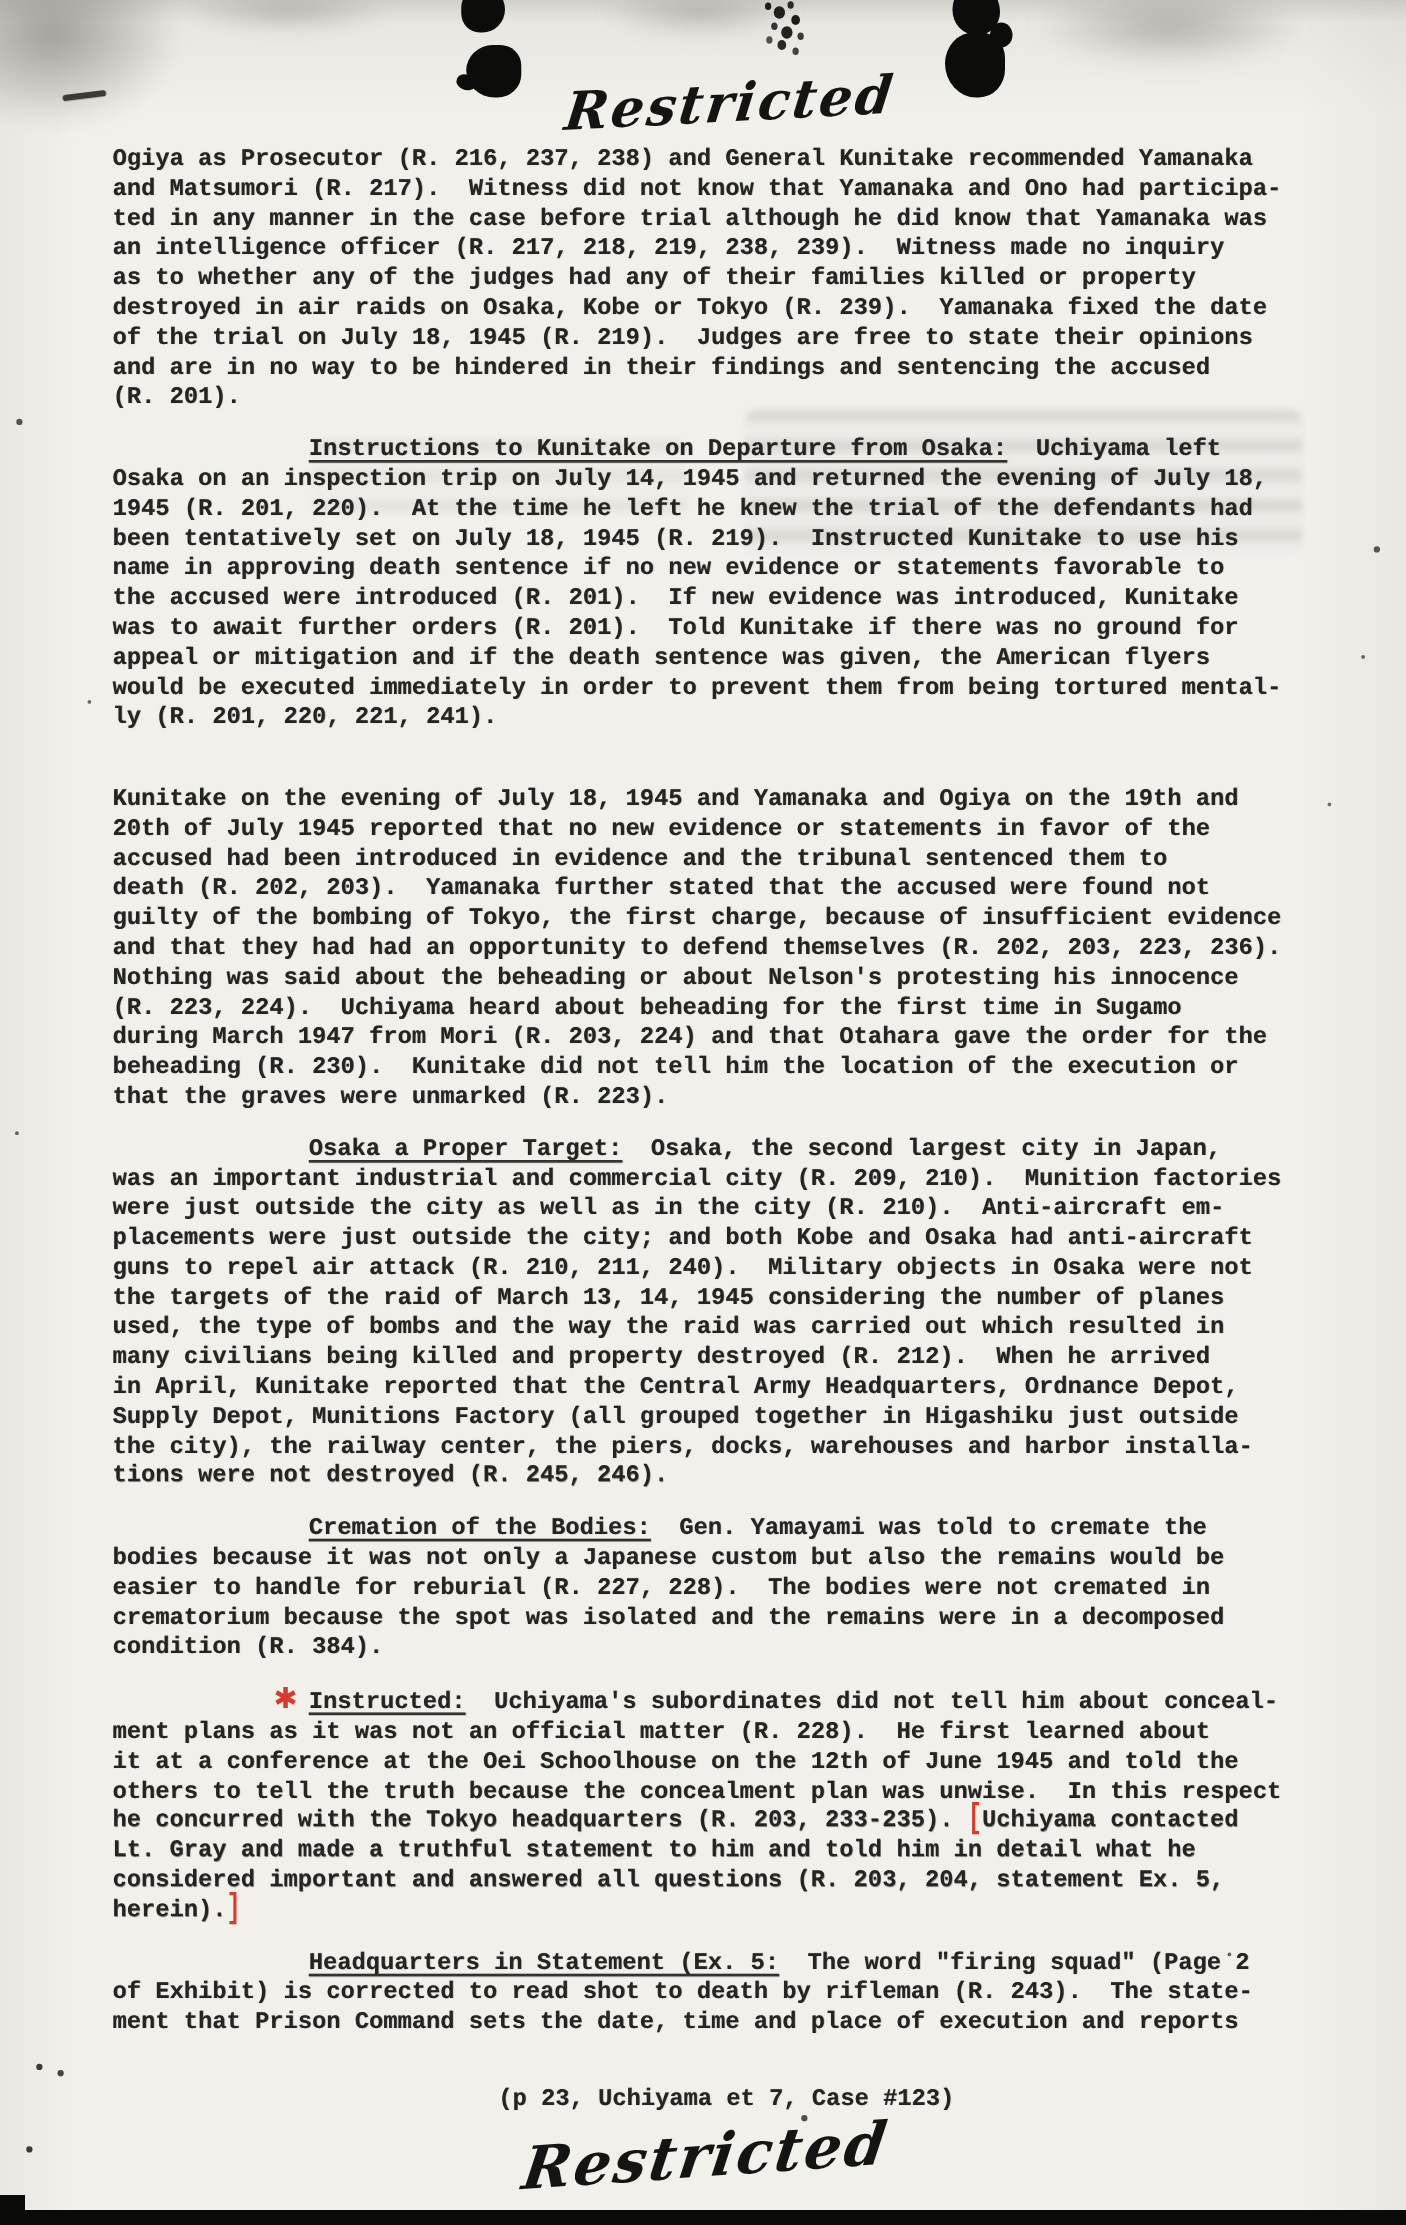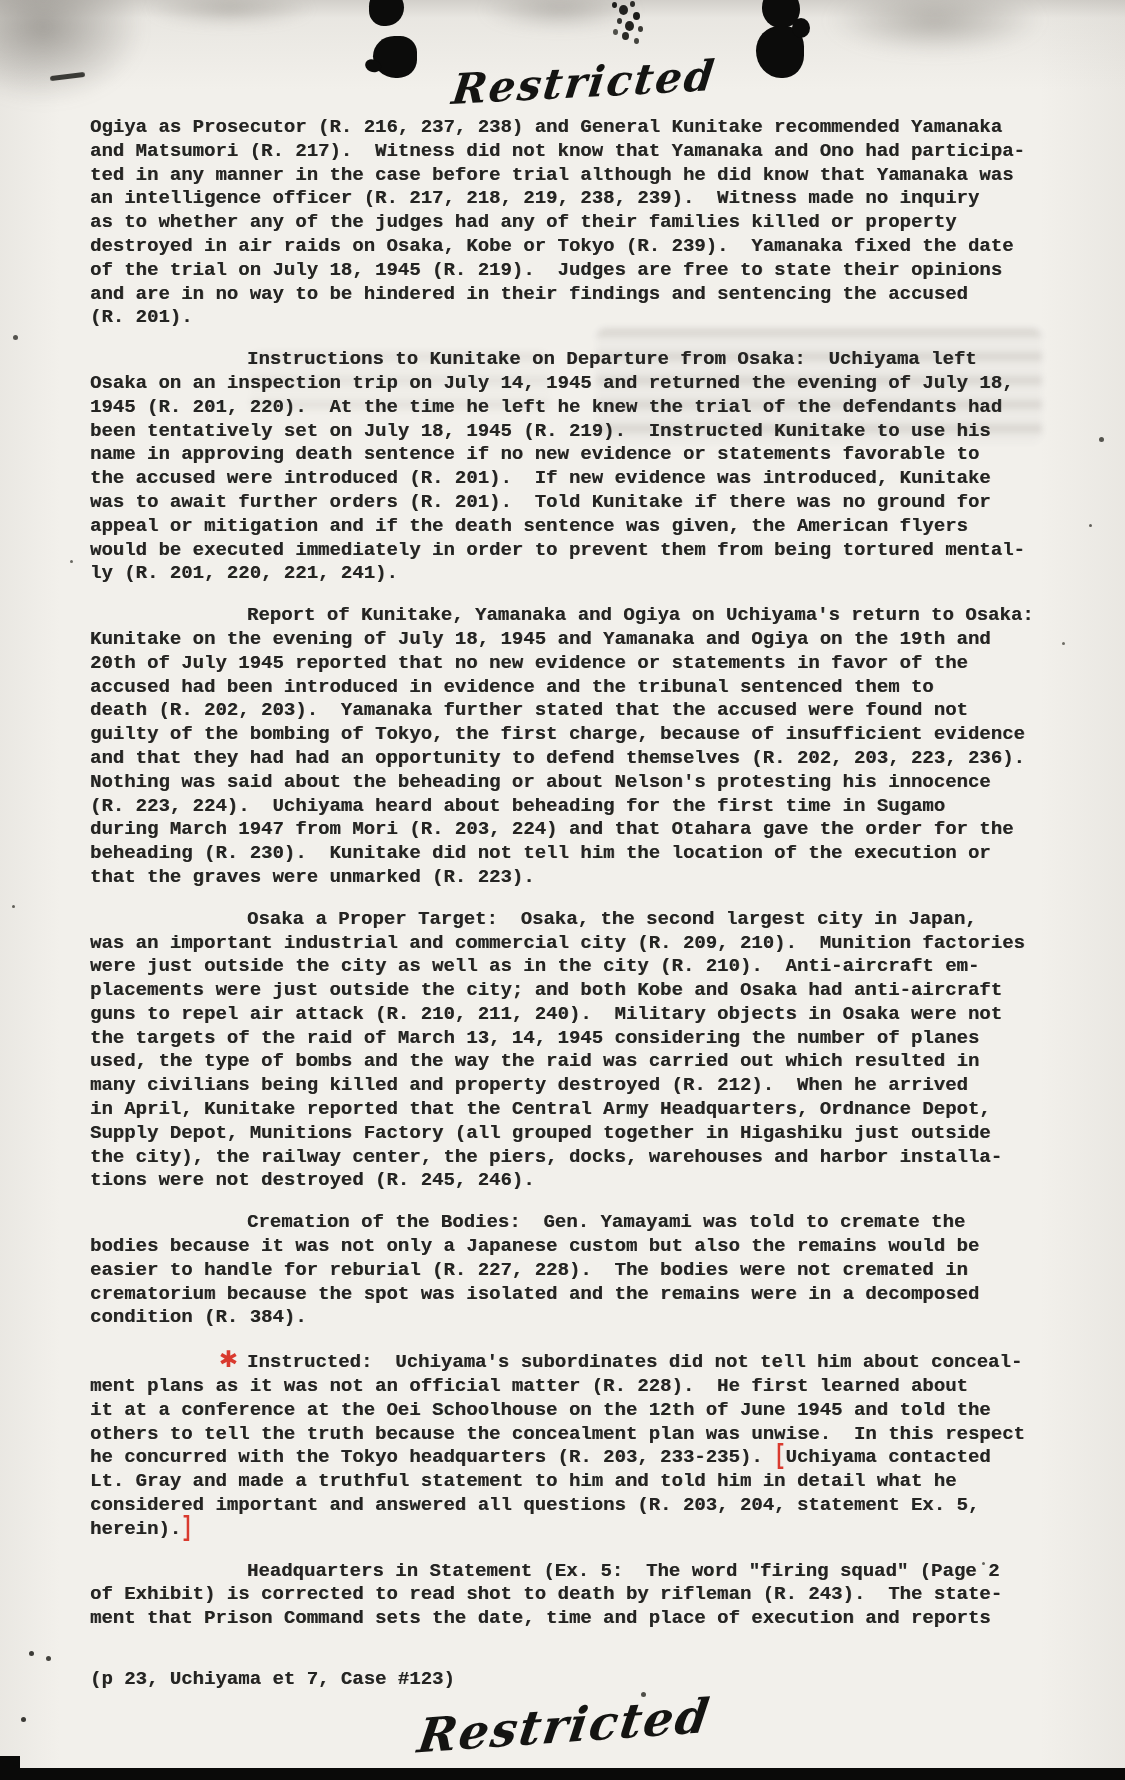--- a/index.html
+++ b/index.html
@@ -14,34 +14,35 @@
   .content{
     position:absolute;left:90px;top:116px;width:982px;
     font:700 19px/23.8px "Liberation Mono","DejaVu Sans Mono",monospace;
     color:#242422;
     text-shadow:0.4px 0.3px 0.6px rgba(35,33,30,.55);
   }
   .para{margin:0 0 18px 0;white-space:pre-wrap;}
   .tab{display:inline-block;width:157px;box-sizing:border-box;}
   .tab.star-tab{text-align:right;padding-right:9px;}
   .heading{
+    text-decoration:underline;
     text-decoration-thickness:2.2px;
     text-underline-offset:4px;
     text-decoration-color:#34322f;
   }
   .red-star{
     color:#d93a2e;font-family:"DejaVu Sans",sans-serif;font-size:23px;
     text-shadow:none;font-weight:700;
   }
   .red-bracket{
     color:#d93a2e;display:inline-block;transform:scaleY(1.45);
     transform-origin:50% 58%;text-shadow:none;
   }
   .footer-line{
-    position:absolute;left:90px;top:1668px;width:982px;
+    position:absolute;left:90px;top:1668px;width:982px;text-align:center;
     font:700 19px/23.8px "Liberation Mono","DejaVu Sans Mono",monospace;
     color:#242422;text-shadow:0.4px 0.3px 0.6px rgba(35,33,30,.55);
   }
   .hand{
     position:absolute;color:#141412;
     font-family:"DejaVu Serif",serif;font-style:italic;font-weight:700;
     transform:rotate(-3deg) skewX(-10deg);letter-spacing:2px;white-space:nowrap;
   }
   .hand-top{left:452px;top:58px;font-size:42px;}
   .hand-bottom{left:418px;top:1698px;font-size:47px;transform:rotate(-4deg) skewX(-12deg);}
@@ -118,21 +119,21 @@
     <p class="para"><span class="tab"></span><span class="heading">Instructions to Kunitake on Departure from Osaka:</span><span class="body">  Uchiyama left
 Osaka on an inspection trip on July 14, 1945 and returned the evening of July 18,
 1945 (R. 201, 220).  At the time he left he knew the trial of the defendants had
 been tentatively set on July 18, 1945 (R. 219).  Instructed Kunitake to use his
 name in approving death sentence if no new evidence or statements favorable to
 the accused were introduced (R. 201).  If new evidence was introduced, Kunitake
 was to await further orders (R. 201).  Told Kunitake if there was no ground for
 appeal or mitigation and if the death sentence was given, the American flyers
 would be executed immediately in order to prevent them from being tortured mental-
 ly (R. 201, 220, 221, 241).</span></p>
-    <p class="para"><span class="tab"></span><span class="heading">Report of Kunitake, Yamanaka and Ogiya on Uchiyama's return to Osaka:</span><span class="body">
+    <p class="para"><span class="tab"></span><span class="body">
 Kunitake on the evening of July 18, 1945 and Yamanaka and Ogiya on the 19th and
 20th of July 1945 reported that no new evidence or statements in favor of the
 accused had been introduced in evidence and the tribunal sentenced them to
 death (R. 202, 203).  Yamanaka further stated that the accused were found not
 guilty of the bombing of Tokyo, the first charge, because of insufficient evidence
 and that they had had an opportunity to defend themselves (R. 202, 203, 223, 236).
 Nothing was said about the beheading or about Nelson's protesting his innocence
 (R. 223, 224).  Uchiyama heard about beheading for the first time in Sugamo
 during March 1947 from Mori (R. 203, 224) and that Otahara gave the order for the
 beheading (R. 230).  Kunitake did not tell him the location of the execution or

